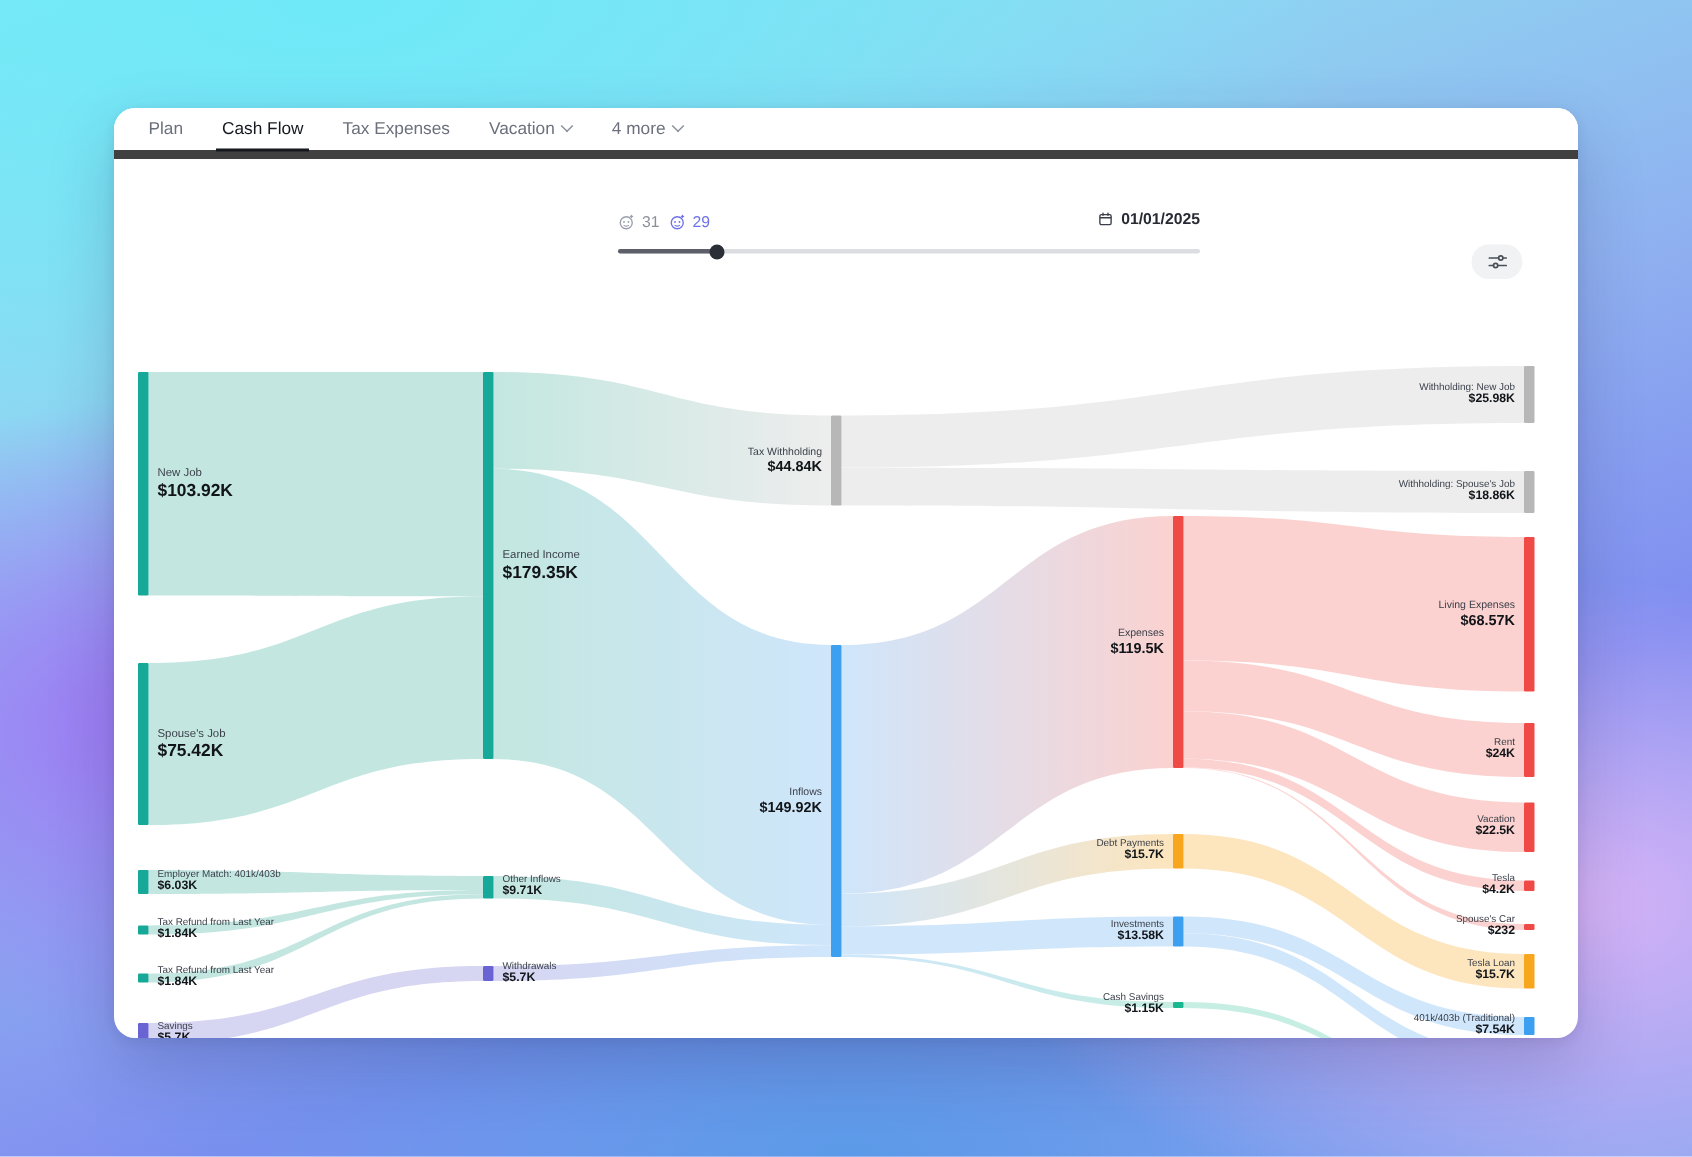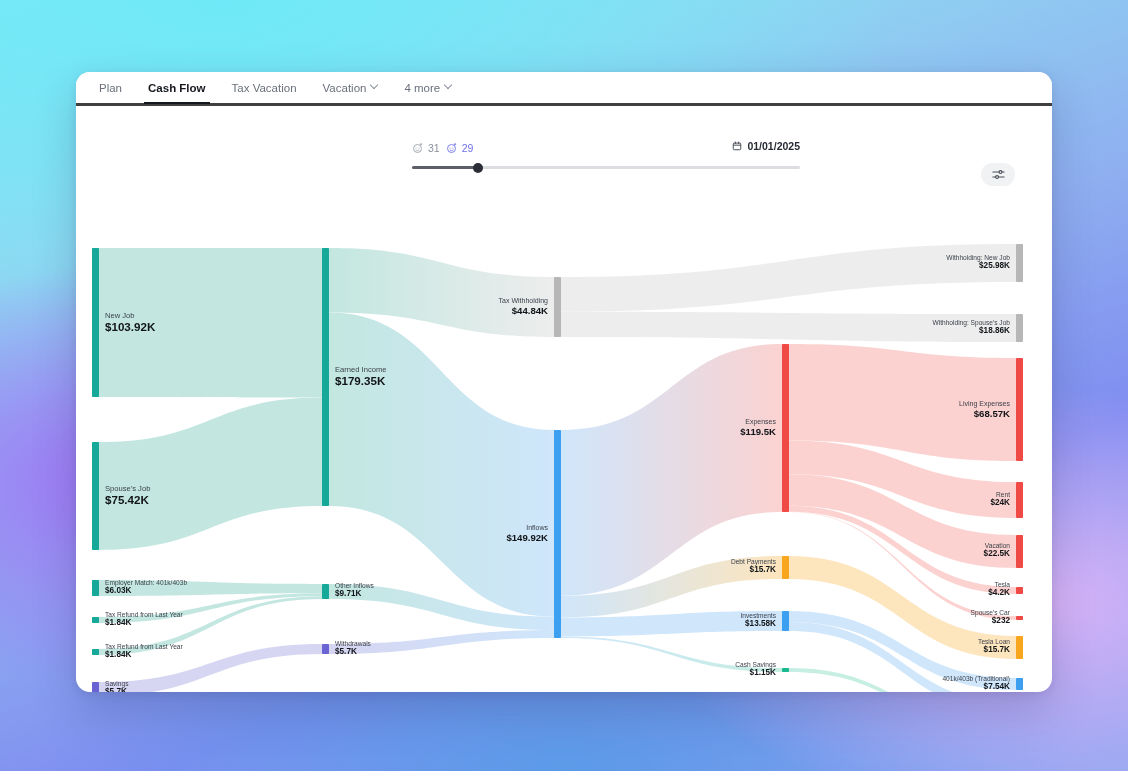--- a/index.html
+++ b/index.html
@@ -25,36 +25,36 @@
     background: #ffffff;
     border-radius: 14px;
     box-shadow: 0 18px 44px rgba(40,40,90,.22), 0 2px 8px rgba(40,40,90,.10);
     overflow: hidden;
   }
 
   
   #tabbar {
     position: relative;
     height: 34px;
-    border-bottom: 3px solid #404040;
+    border-bottom: 6px solid #404040;
     display: flex;
     align-items: stretch;
     padding-left: 10px;
     background: #fff;
   }
   .tab {
     position: relative;
     display: flex; align-items: center; gap: 5px;
     padding: 0 13px;
     font-size: 11.5px;
     color: #6b707c;
     cursor: pointer;
     white-space: nowrap;
   }
-  .tab.active { color: #15181e; font-weight: bold; }
+  .tab.active { color: #15181e; font-weight: normal; }
   .tab.active::after {
     content: "";
     position: absolute;
     left: 9px; right: 9px; bottom: -1px;
     height: 2px; background: #15181e;
   }
   .chev { display:inline-block; width:7px; height:7px; position:relative; top:-2px; }
   .chev::before {
     content:""; position:absolute; left:0; top:0;
     width:5px; height:5px;
@@ -128,21 +128,21 @@
 <div id="app-window">
 
   <div id="tabbar">
       <div class="tab">
         <span>Plan</span>
       </div>
       <div class="tab active">
         <span>Cash Flow</span>
       </div>
       <div class="tab">
-        <span>Tax Vacation</span>
+        <span>Tax Expenses</span>
       </div>
       <div class="tab">
         <span>Vacation</span>
         <span class="chev"></span>
       </div>
       <div class="tab">
         <span>4 more</span>
         <span class="chev"></span>
       </div>
     </div>

